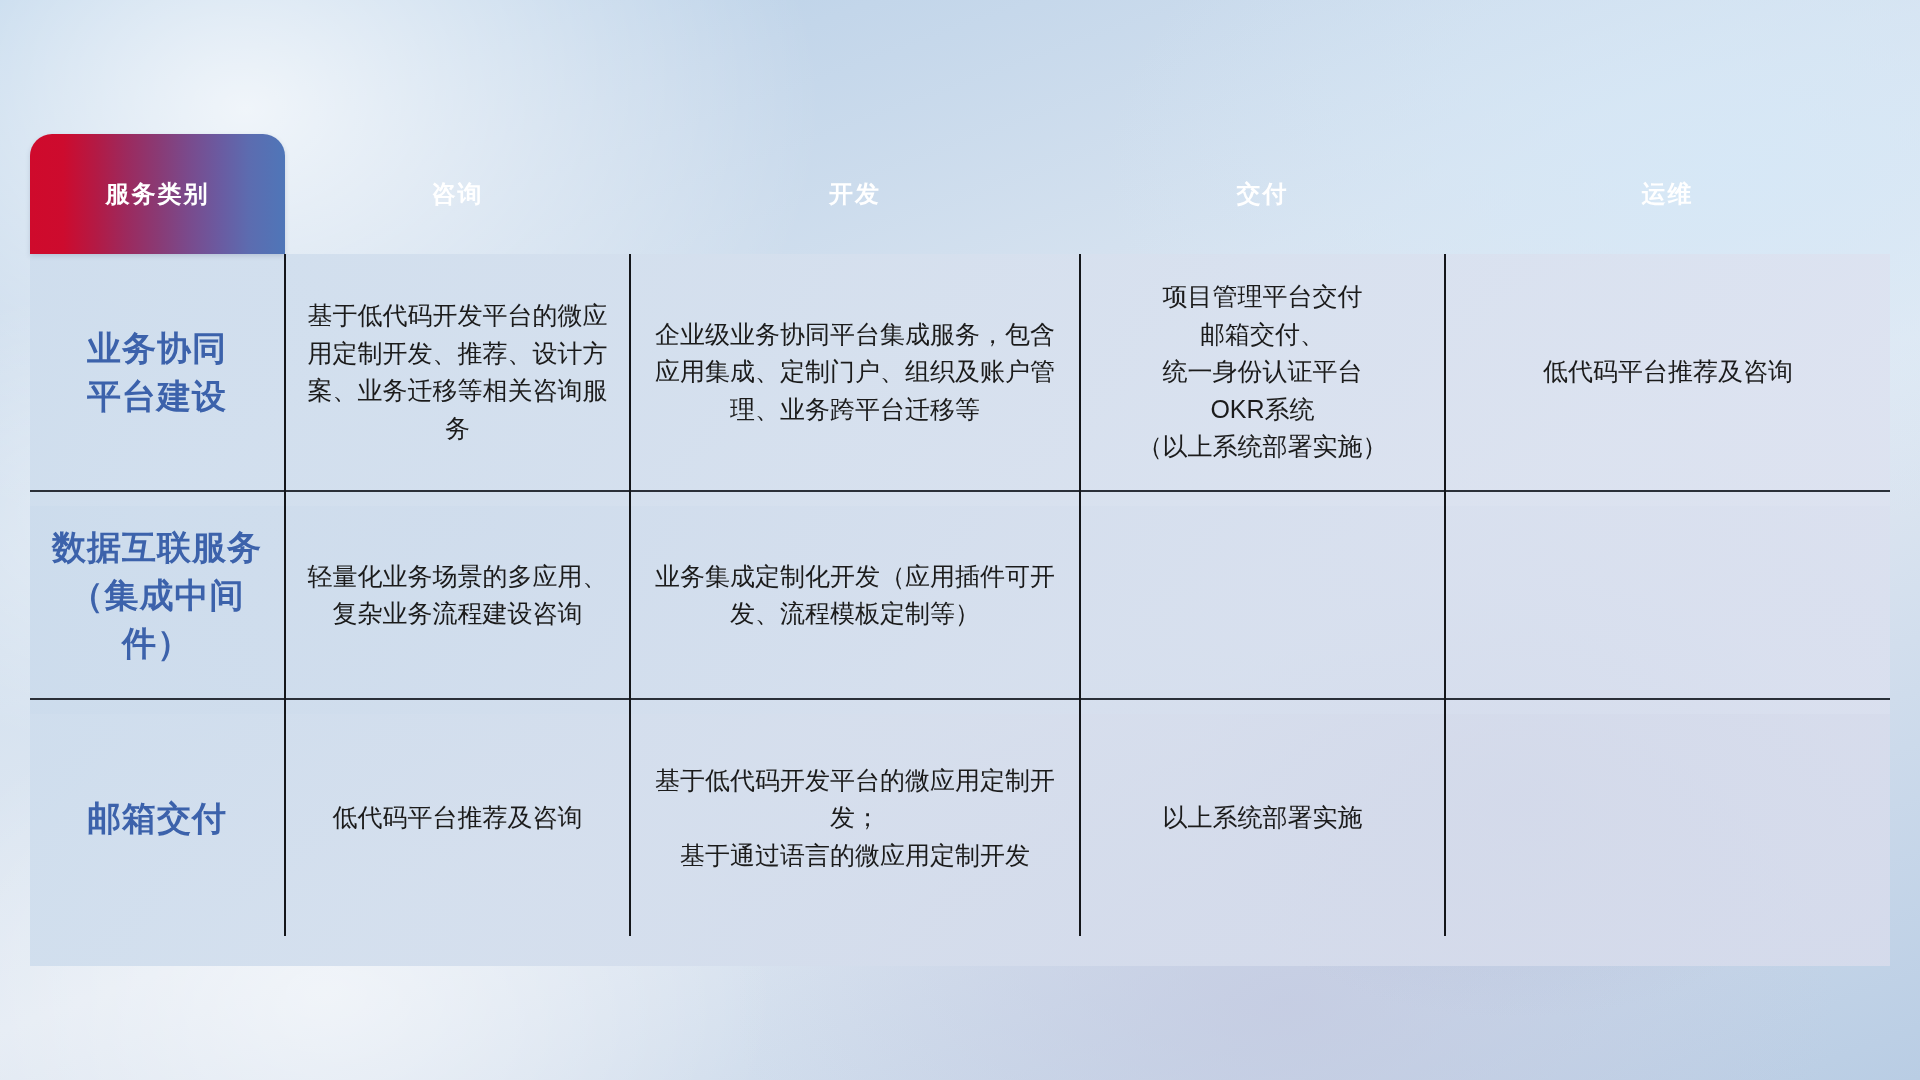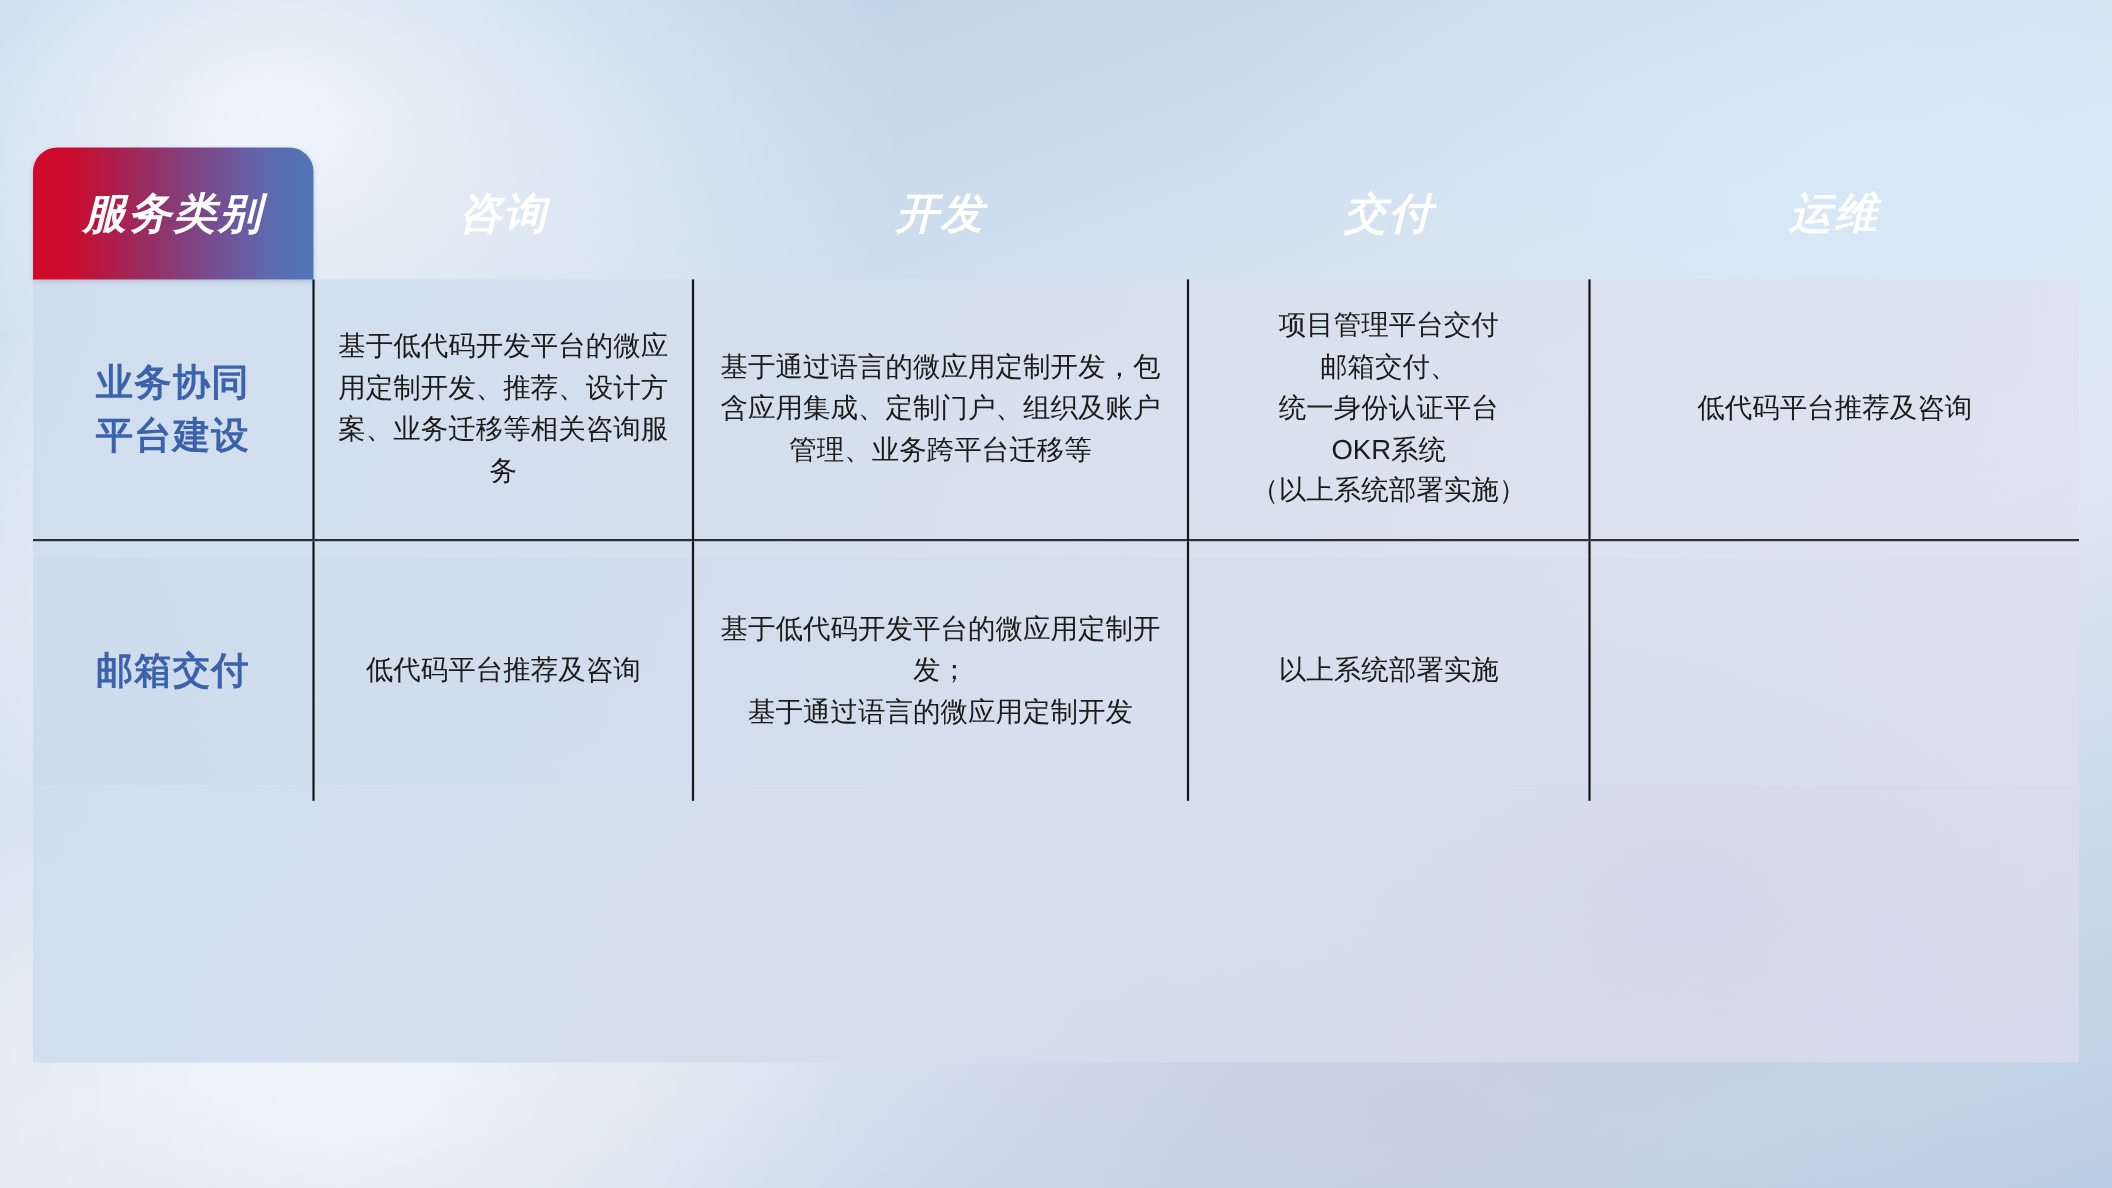--- a/index.html
+++ b/index.html
@@ -52,28 +52,27 @@
     width:100%;
     border-collapse:collapse;
     table-layout:fixed;
   }
 
   
   thead th{
     padding:0;
     height:120px;
     color:#ffffff;
-    font-size:39px;
+    font-size:24px;
     font-weight:bold;
     letter-spacing:2px;
     text-align:center;
     vertical-align:middle;
     position:relative;
     z-index:3;
-    font-style:italic;
   }
   .hdr-bar{
     position:absolute;
     left:0;right:0;top:0;height:120px;
     background:linear-gradient(90deg,
        #cf0a2c 0%,
        #cd0b2e 13%,
        #b31a45 26%,
        #9c2a5e 38%,
        #8a3a74 50%,
@@ -181,29 +180,37 @@
         </th>
       </tr>
     </thead>
 
     <tbody>
 
       <tr class="r1">
         <td class="cat-cell cell-lines">业务协同
 平台建设</td>
         <td class="v-div cell-lines">基于低代码开发平台的微应用定制开发、推荐、设计方案、业务迁移等相关咨询服务</td>
-        <td class="v-div cell-lines">基于通过语言的微应用定制开发，包含应用集成、定制门户、组织及账户管理、业务跨平台迁移等</td>
+        <td class="v-div cell-lines">企业级业务协同平台集成服务，包含应用集成、定制门户、组织及账户管理、业务跨平台迁移等</td>
         <td class="v-div cell-lines">项目管理平台交付
 邮箱交付、
 统一身份认证平台
 OKR系统
 （以上系统部署实施）</td>
         <td class="v-div cell-lines">低代码平台推荐及咨询</td>
       </tr>
 
+      <tr class="r2">
+        <td class="cat-cell cell-lines h-div-top">数据互联服务
+（集成中间件）</td>
+        <td class="v-div h-div-top cell-lines">轻量化业务场景的多应用、复杂业务流程建设咨询</td>
+        <td class="v-div h-div-top cell-lines">业务集成定制化开发（应用插件可开发、流程模板定制等）</td>
+        <td class="v-div h-div-top cell-lines"></td>
+        <td class="v-div h-div-top cell-lines"></td>
+      </tr>
 
       <tr class="r3">
         <td class="cat-cell cell-lines h-div-top">邮箱交付</td>
         <td class="v-div h-div-top cell-lines">低代码平台推荐及咨询</td>
         <td class="v-div h-div-top cell-lines">基于低代码开发平台的微应用定制开发；
 基于通过语言的微应用定制开发</td>
         <td class="v-div h-div-top cell-lines">以上系统部署实施</td>
         <td class="v-div h-div-top cell-lines"></td>
       </tr>
 

